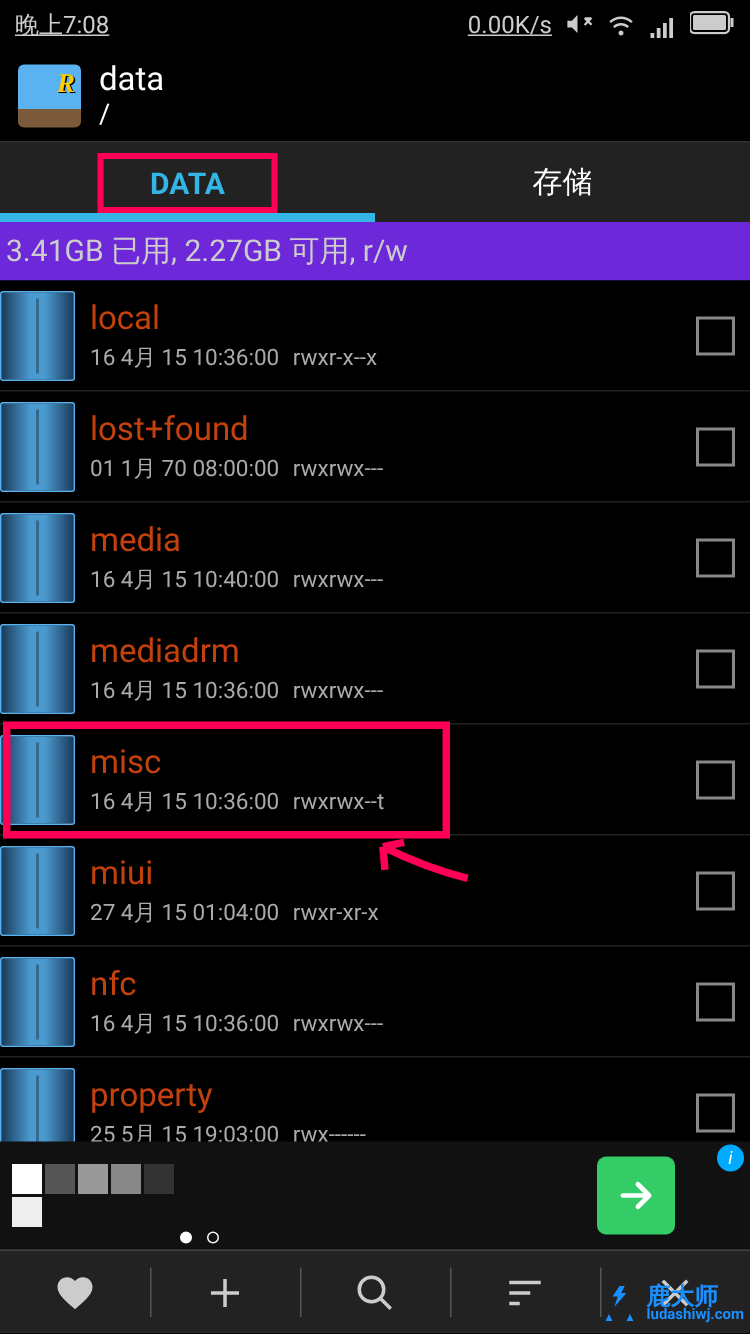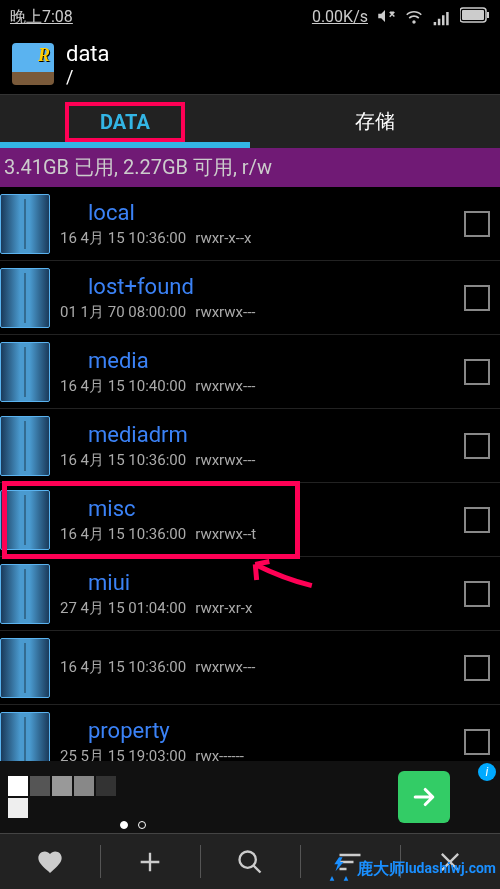--- a/index.html
+++ b/index.html
@@ -110,21 +110,21 @@
       border: 4px solid #ff0055;
       width: 120px;
       height: 40px;
       pointer-events: none;
     }
     
     .storage-info {
       padding: 6px 4px;
       font-size: 20px;
       color: #ccc;
-      background: #701a75;
+      background: #6d28d9;
     }
     
     .file-list {
       background: #000;
     }
     .file-row {
       display: flex;
       align-items: center;
       height: 74px;
       border-bottom: 1px solid #222;
@@ -151,22 +151,21 @@
       transform: translateX(-50%);
     }
     .file-info {
       flex: 1;
       display: flex;
       flex-direction: column;
       gap: 4px;
     }
     .file-name {
       font-size: 22px;
-      color: #3b82f6;
-      margin-left: 28px;
+      color: #c2410c;
     }
     .file-meta {
       display: flex;
       gap: 9px;
       font-size: 15px;
       color: #aaa;
     }
     .checkbox {
       width: 26px;
       height: 26px;
@@ -296,28 +295,28 @@
       gap: 4px;
       color: #1a8fff;
       font-weight: bold;
     }
     .watermark-icon {
       width: 28px;
       height: 28px;
     }
     .watermark-text {
       display: flex;
-      flex-direction: row;
+      flex-direction: column;
       line-height: 1;
     }
     .watermark-text .zh {
       font-size: 16px;
     }
     .watermark-text .en {
-      font-size: 14px;
+      font-size: 10px;
     }
   </style>
 </head>
 <body>
 
 <div class="status-bar">
   <span>晚上7:08</span>
   <div class="status-right">
     <span>0.00K/s</span>
     <svg width="20" height="20" viewBox="0 0 24 24">
@@ -427,20 +426,21 @@
         <span>27 4月 15 01:04:00</span>
         <span>rwxr-xr-x</span>
       </div>
     </div>
     <div class="checkbox"></div>
   </div>
     <div class="file-row">
 
     <div class="folder-icon"></div>
     <div class="file-info">
+      <span class="file-name">nfc</span>
       <div class="file-meta">
         <span>16 4月 15 10:36:00</span>
         <span>rwxrwx---</span>
       </div>
     </div>
     <div class="checkbox"></div>
   </div>
     <div class="file-row">
 
     <div class="folder-icon"></div>

